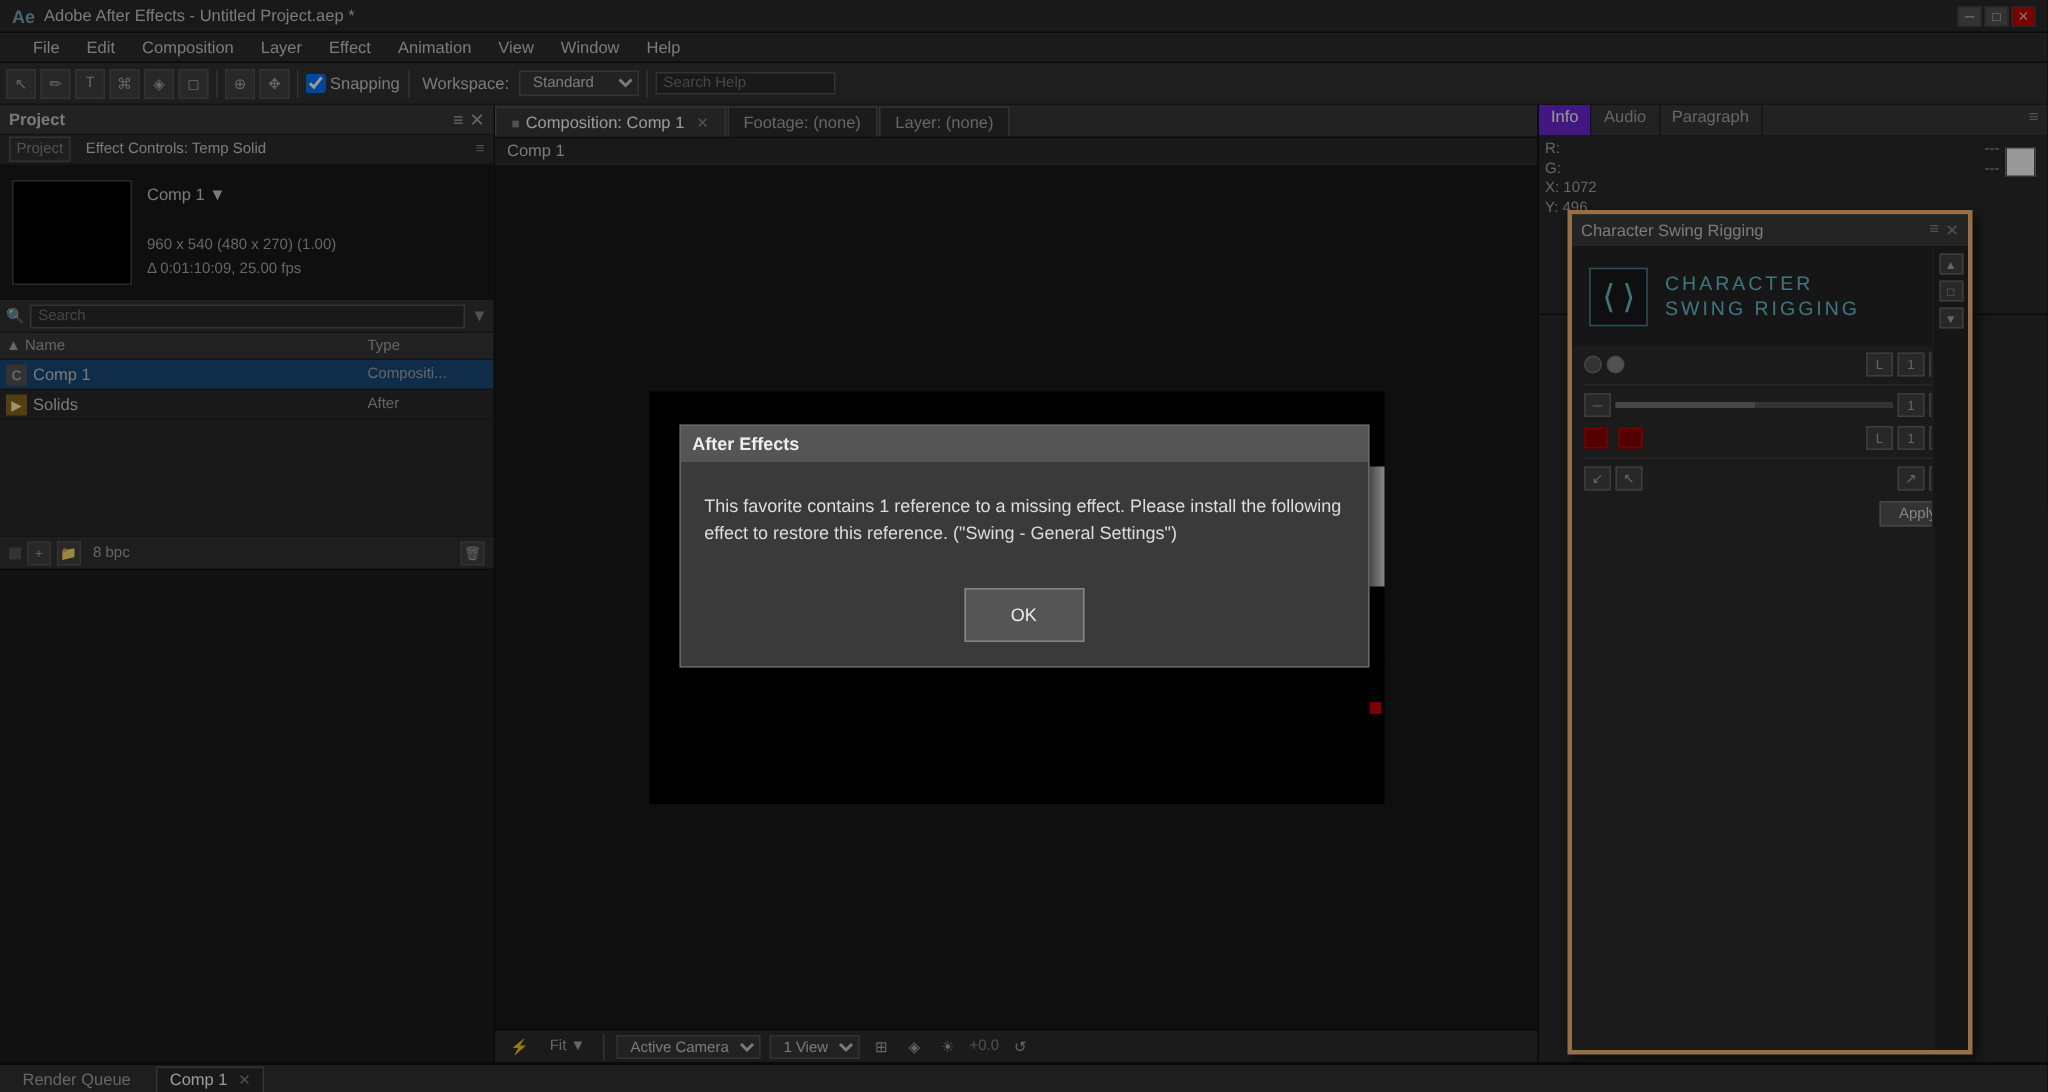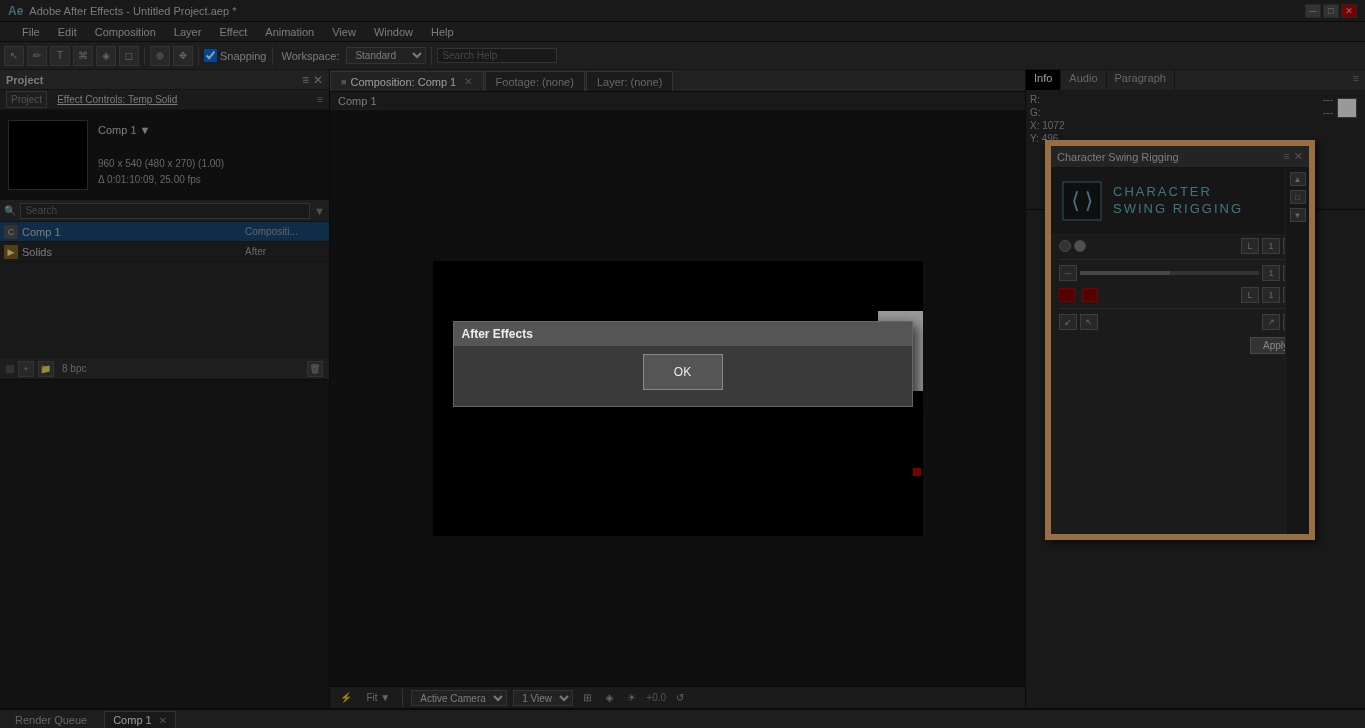--- a/index.html
+++ b/index.html
@@ -372,21 +372,21 @@
       height: 20px;
       background: #3a3a3a;
     }
     .info-tab {
       padding: 2px 8px;
       font-size: 11px;
       color: #aaa;
       cursor: pointer;
       border-right: 1px solid #222;
     }
-    .info-tab.active { color: #fff; background: #000000; }
+    .info-tab.active { color: #fff; background: #6d28d9; }
     .info-content {
       padding: 4px;
       font-size: 10px;
       color: #aaa;
     }
     .info-row {
       display: flex;
       justify-content: space-between;
       margin-bottom: 2px;
     }
@@ -484,23 +484,23 @@
       align-items: center;
       justify-content: center;
     }
 
     
     #swing-floating {
       position: fixed;
       top: 140px;
       right: 50px;
       width: 270px;
-      height: 400px;
+      height: 563px;
       background: #2a2a2a;
-      border: 6px solid #fdba74;
+      border: 3px solid #fdba74;
       z-index: 900;
       display: flex;
       flex-direction: column;
       box-shadow: 3px 3px 8px rgba(0,0,0,0.6);
     }
     #swing-float-header {
       height: 22px;
       background: #3d3d3d;
       display: flex;
       align-items: center;
@@ -684,40 +684,46 @@
       <div class="panel-header">
         <span class="panel-title">Project</span>
         <div class="panel-controls">
           <span style="font-size:12px;color:#aaa;cursor:pointer;">≡</span>
           <span style="font-size:12px;color:#aaa;cursor:pointer;">✕</span>
         </div>
       </div>
 
       <div style="height:20px;background:#2e2e2e;display:flex;align-items:center;padding:0 6px;border-bottom:1px solid #222;gap:6px;">
         <span style="font-size:10px;color:#888;padding:2px 4px;border:1px solid #555;background:#333;cursor:pointer;">Project</span>
-        <span style="font-size:10px;color:#ccc;padding:2px 4px;text-decoration:underline;">Effect Controls: Temp Solid</span>
+        <span style="font-size:10px;color:#ccc;padding:2px 4px;">Effect Controls: Temp Solid</span>
         <span style="font-size:10px;color:#888;margin-left:auto;cursor:pointer;">≡</span>
       </div>
 
       <div id="project-thumb">
         <div class="thumb-black"></div>
         <div class="thumb-info">
           <div class="comp-name">Comp 1 ▼</div>
           <div>960 x 540 (480 x 270) (1.00)</div>
           <div>Δ 0:01:10:09, 25.00 fps</div>
         </div>
       </div>
 
       <div id="project-search">
         <span style="color:#888;font-size:10px;">🔍</span>
         <input type="text" class="search-input" placeholder="Search" style="">
         <span style="color:#888;font-size:11px;cursor:pointer;">▼</span>
       </div>
 
       <div id="project-list">
+        <div class="project-list-header">
+          <div class="col-name">
+            <span>▲</span> Name
+          </div>
+          <div class="col-type">Type</div>
+        </div>
         <div class="project-item selected">
           <div class="item-icon icon-comp">C</div>
           <div class="item-name">Comp 1</div>
           <div class="item-type">Compositi...</div>
         </div>
         <div class="project-item">
           <div class="item-icon icon-folder">▶</div>
           <div class="item-name">Solids</div>
           <div class="item-type">After</div>
         </div>
@@ -888,17 +894,20 @@
       <div class="swing-right-btn">▼</div>
     </div>
   </div>
 </div>
 
 <div id="dialog-overlay">
   <div id="dialog">
     <div id="dialog-titlebar">
       <span id="dialog-title">After Effects</span>
     </div>
+    <div id="dialog-body">
+      <span>This favorite contains 1 reference to a missing effect. Please install the following effect to restore this reference. ("Swing - General Settings")</span>
+    </div>
     <div id="dialog-footer">
       <div class="dialog-ok-btn">OK</div>
     </div>
   </div>
 </div>
 
 </body></html>

